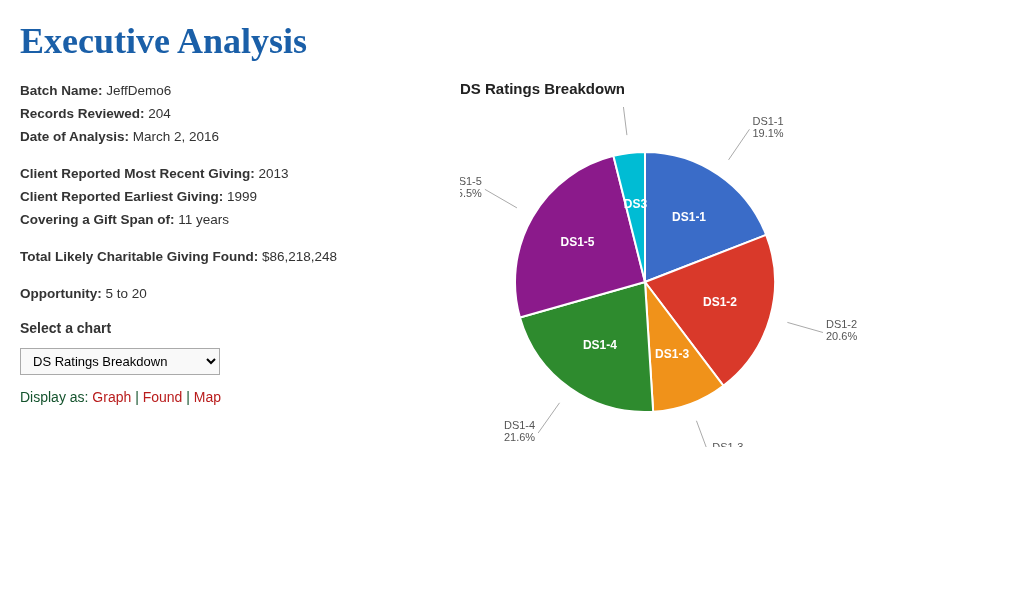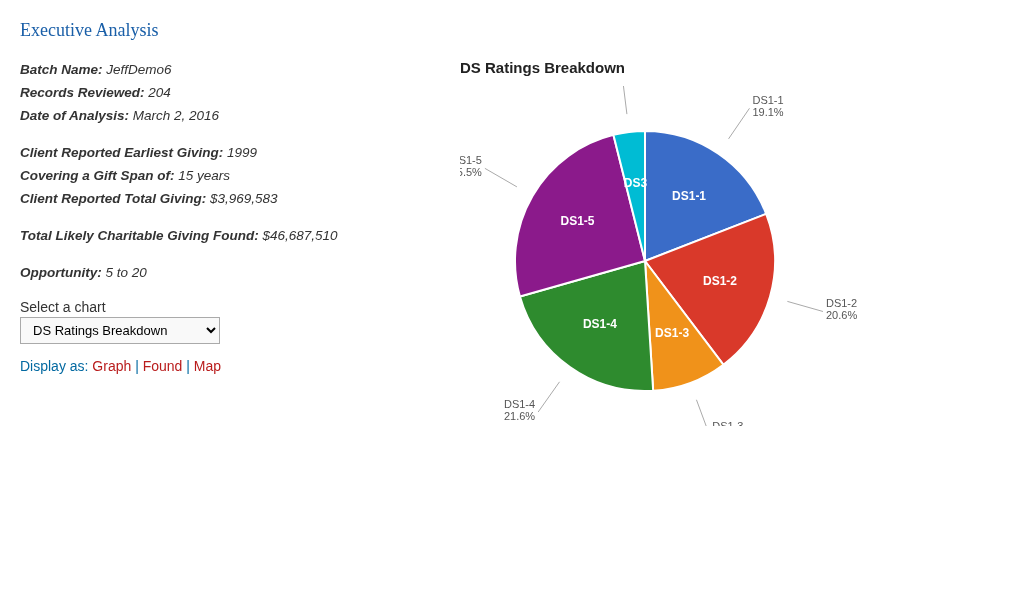--- a/index.html
+++ b/index.html
@@ -5,37 +5,36 @@
     * { box-sizing: border-box; margin: 0; padding: 0; }
     body {
       font-family: Georgia, 'Times New Roman', serif;
       background: #fff;
       color: #333;
       font-size: 14px;
       padding: 20px 20px 20px 20px;
     }
     h1 {
       color: #1a5fa8;
-      font-size: 18px;
-      font-weight: normal;
+      font-size: 36px;
+      font-weight: bold;
       margin-bottom: 18px;
       font-family: Georgia, serif;
     }
     .main-layout {
       display: flex;
       gap: 20px;
       align-items: flex-start;
     }
     .left-panel {
       flex: 0 0 420px;
       min-width: 320px;
     }
     .info-block {
       margin-bottom: 14px;
-      font-style: italic;
     }
     .info-block p {
       line-height: 1.7;
     }
     .info-block p strong {
       font-weight: bold;
     }
     .right-panel {
       flex: 1;
       min-width: 400px;
@@ -46,22 +45,22 @@
       margin-bottom: 10px;
       color: #222;
       font-family: Arial, sans-serif;
     }
     .chart-container {
       position: relative;
       width: 420px;
       height: 340px;
     }
     .select-chart-label {
-      font-weight: normal;
-      margin-bottom: 2px;
+      font-weight: bold;
+      margin-bottom: 12px;
       display: block;
       font-family: Arial, sans-serif;
     }
     select {
       border: 1px solid #aaa;
       padding: 4px 28px 4px 8px;
       font-size: 13px;
       background: #f9f9f9;
       appearance: auto;
       width: 200px;
@@ -69,45 +68,45 @@
     }
     .display-as {
       margin-top: 14px;
       font-family: Arial, sans-serif;
       font-size: 14px;
     }
     .display-as a {
       color: #b91c1c;
       text-decoration: none;
     }
-    .display-as span { color: #0369a1; }
+    .display-as span { color: #14532d; }
     .info-block p {
       font-family: Arial, sans-serif;
       font-size: 13.5px;
     }
   </style>
 </head>
 <body>
 
 <h1>Executive Analysis</h1>
 
 <div class="main-layout">
   <div class="left-panel">
     <div class="info-block">
       <p><strong>Batch Name:</strong> <span>JeffDemo6</span></p>
       <p><strong>Records Reviewed:</strong> <span>204</span></p>
       <p><strong>Date of Analysis:</strong> <span>March 2, 2016</span></p>
     </div>
     <div class="info-block">
+      <p><strong>Client Reported Most Recent Giving:</strong> <span>2013</span></p>
       <p><strong>Client Reported Earliest Giving:</strong> <span>1999</span></p>
-      <p><strong>Covering a Gift Span of:</strong> <span>15 years</span></p>
-      <p><strong>Client Reported Total Giving:</strong> <span>$3,969,583</span></p>
+      <p><strong>Covering a Gift Span of:</strong> <span>11 years</span></p>
     </div>
     <div class="info-block">
-      <p><strong>Total Likely Charitable Giving Found:</strong> <span>$46,687,510</span></p>
+      <p><strong>Total Likely Charitable Giving Found:</strong> <span>$86,218,248</span></p>
     </div>
     <div class="info-block">
       <p><strong>Opportunity:</strong> <span>5 to 20</span></p>
     </div>
 
     <div style="margin-top:10px;">
       <label class="select-chart-label">Select a chart</label>
       <select>
         <option>DS Ratings Breakdown</option>
       </select>

